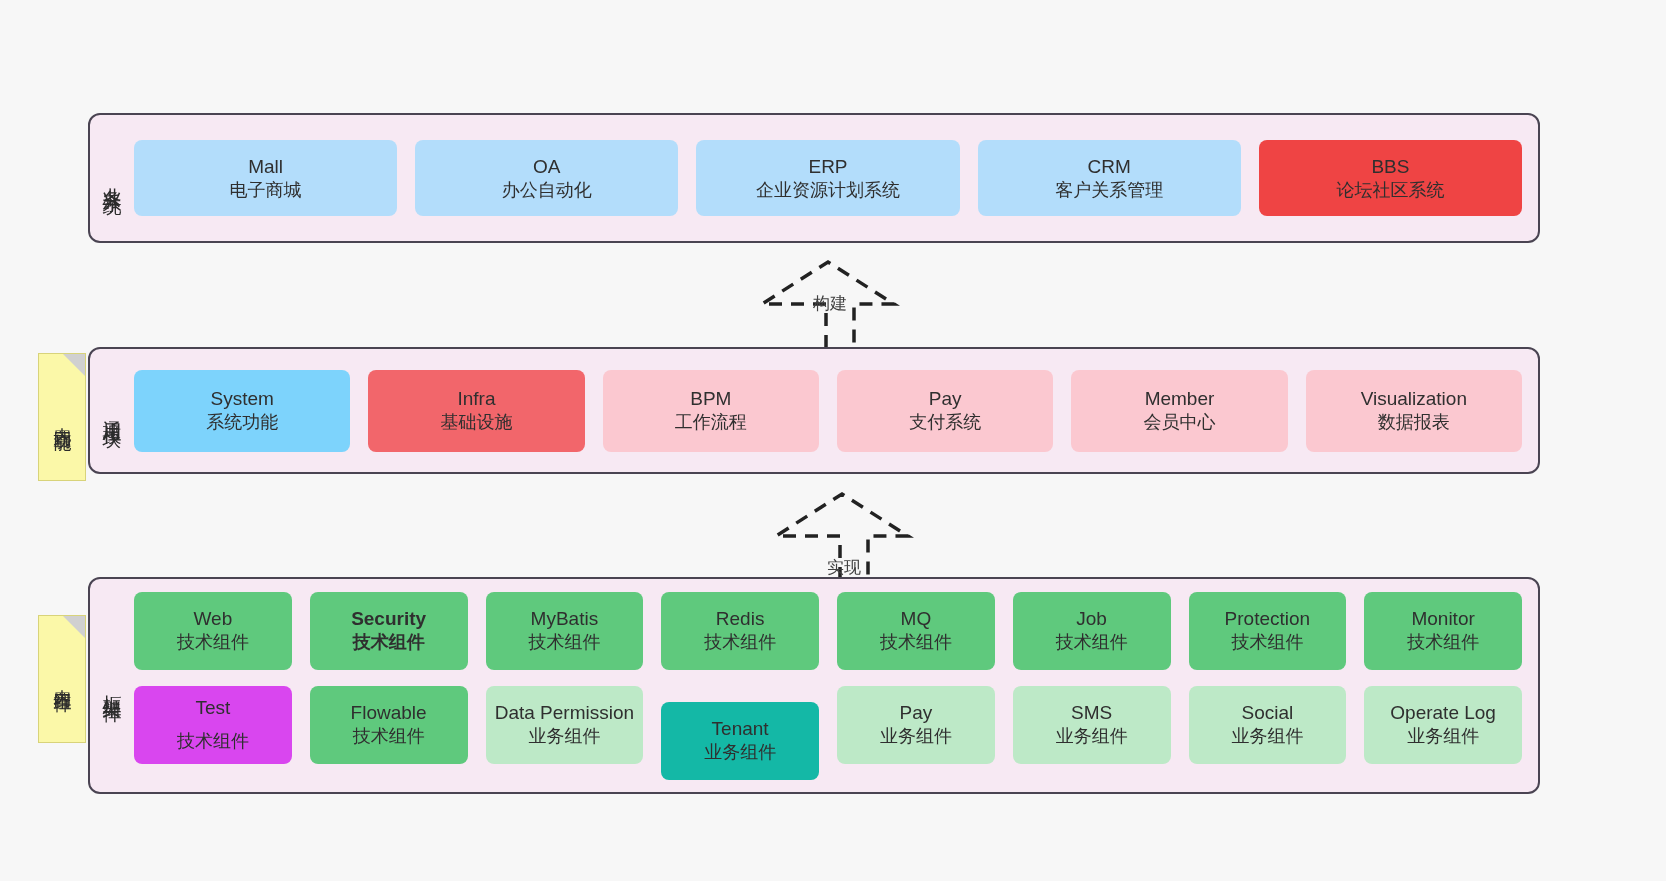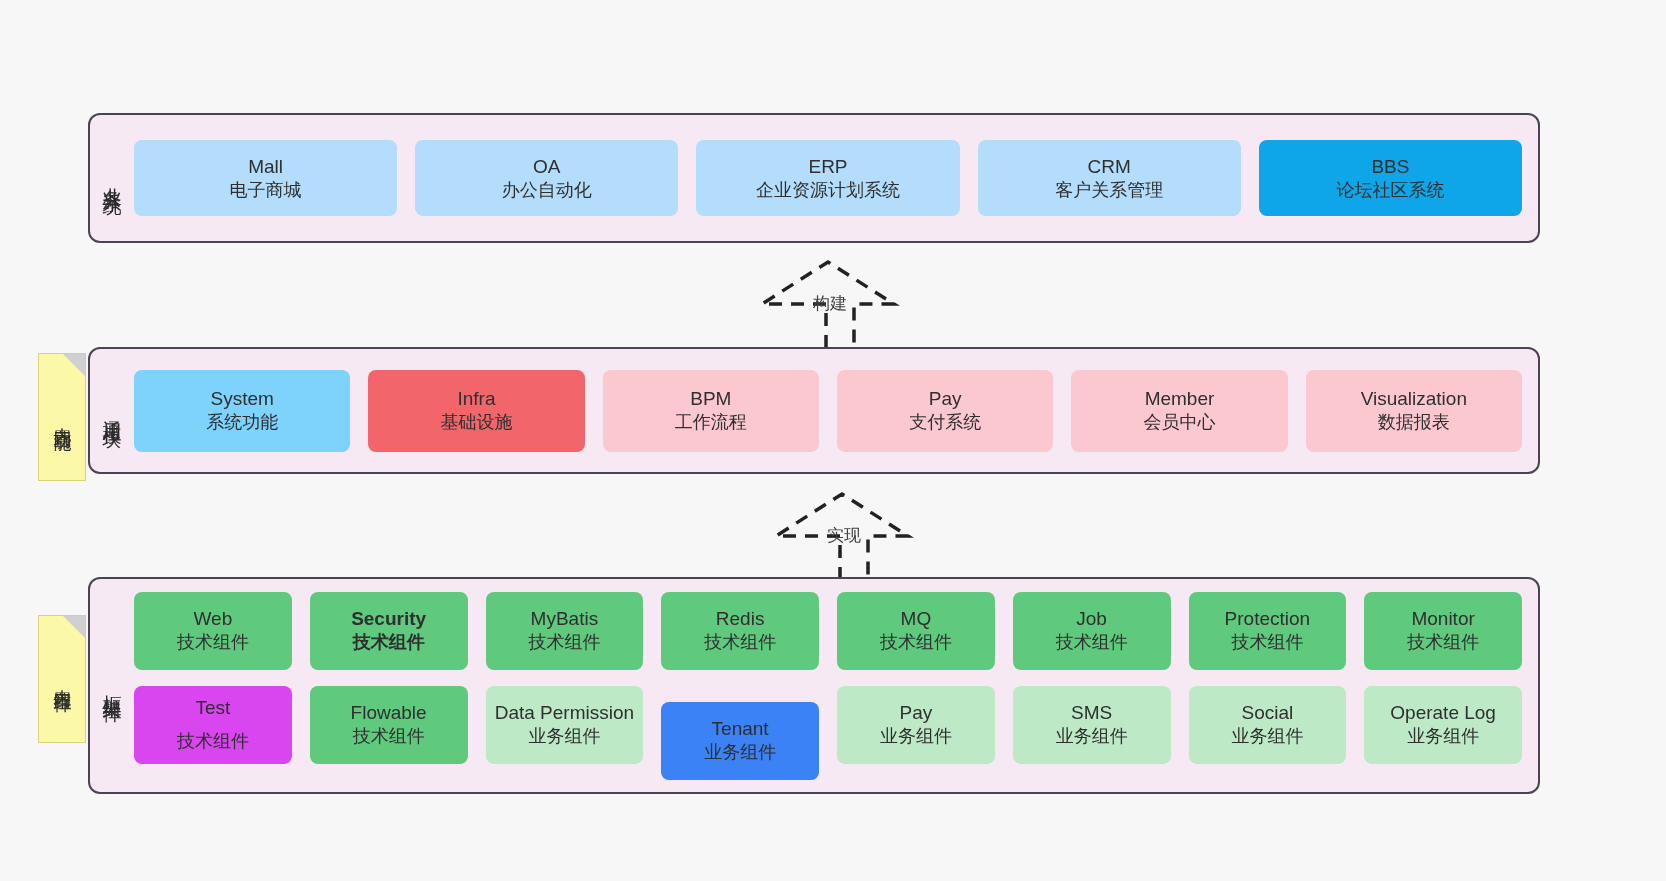--- a/index.html
+++ b/index.html
@@ -136,21 +136,21 @@
           <span class="c-cn">办公自动化</span>
         </div>
         <div class="card blue h-biz" style="background: rgb(179, 221, 251);">
           <span class="c-en">ERP</span>
           <span class="c-cn">企业资源计划系统</span>
         </div>
         <div class="card blue h-biz" style="background: rgb(179, 221, 251);">
           <span class="c-en">CRM</span>
           <span class="c-cn">客户关系管理</span>
         </div>
-        <div class="card blue h-biz" style="background: #0ea5e9;">
+        <div class="card blue h-biz" style="background: #ef4444;">
           <span class="c-en">BBS</span>
           <span class="c-cn">论坛社区系统</span>
         </div>
       </div>
     </div>
   </div>
 
   <svg class="arrow" style="left:748px; top:256px; width:180px; height:92px;" viewBox="0 0 180 92">
     <path d="M78 92 L78 48 L14 48 L80 6 L146 48 L106 48 L106 92" fill="none" stroke="#222222" stroke-width="3.5" stroke-dasharray="13 9" stroke-linecap="butt" stroke-linejoin="miter"></path>
   </svg>
@@ -188,21 +188,21 @@
           <span class="c-en">Visualization</span>
           <span class="c-cn">数据报表</span>
         </div>
       </div>
     </div>
   </div>
 
   <svg class="arrow" style="left:762px; top:488px; width:180px; height:92px;" viewBox="0 0 180 92">
     <path d="M78 92 L78 48 L14 48 L80 6 L146 48 L106 48 L106 92" fill="none" stroke="#222222" stroke-width="3.5" stroke-dasharray="13 9" stroke-linecap="butt" stroke-linejoin="miter"></path>
   </svg>
-  <div class="arrow-label" style="left:827px; top:524px;">实现</div>
+  <div class="arrow-label" style="left:827px; top:556px;">实现</div>
 
   <div class="note" style="left:38px; top:615px; width:48px; height:128px;">
     <span class="fold"></span>
     <span>内置组件</span>
   </div>
   <div class="layer" id="layer-framework" style="left:88px; top:577px; width:1452px; height:217px;">
     <div class="layer-title">框架组件</div>
     <div class="layer-body">
 
       <div class="row">
@@ -246,21 +246,21 @@
           <span class="c-cn">技术组件</span>
         </div>
         <div class="card green-strong h-fw" style="background: rgb(95, 201, 125);">
           <span class="c-en">Flowable</span>
           <span class="c-cn">技术组件</span>
         </div>
         <div class="card green-light h-fw" style="background: rgb(189, 233, 199);">
           <span class="c-en">Data Permission</span>
           <span class="c-cn">业务组件</span>
         </div>
-        <div class="card green-light h-fw" style="background: #3b82f6; margin-top: 16px;">
+        <div class="card green-light h-fw" style="background: #14b8a6; margin-top: 16px;">
           <span class="c-en">Tenant</span>
           <span class="c-cn">业务组件</span>
         </div>
         <div class="card green-light h-fw" style="background: rgb(189, 233, 199);">
           <span class="c-en">Pay</span>
           <span class="c-cn">业务组件</span>
         </div>
         <div class="card green-light h-fw" style="background: rgb(189, 233, 199);">
           <span class="c-en">SMS</span>
           <span class="c-cn">业务组件</span>

